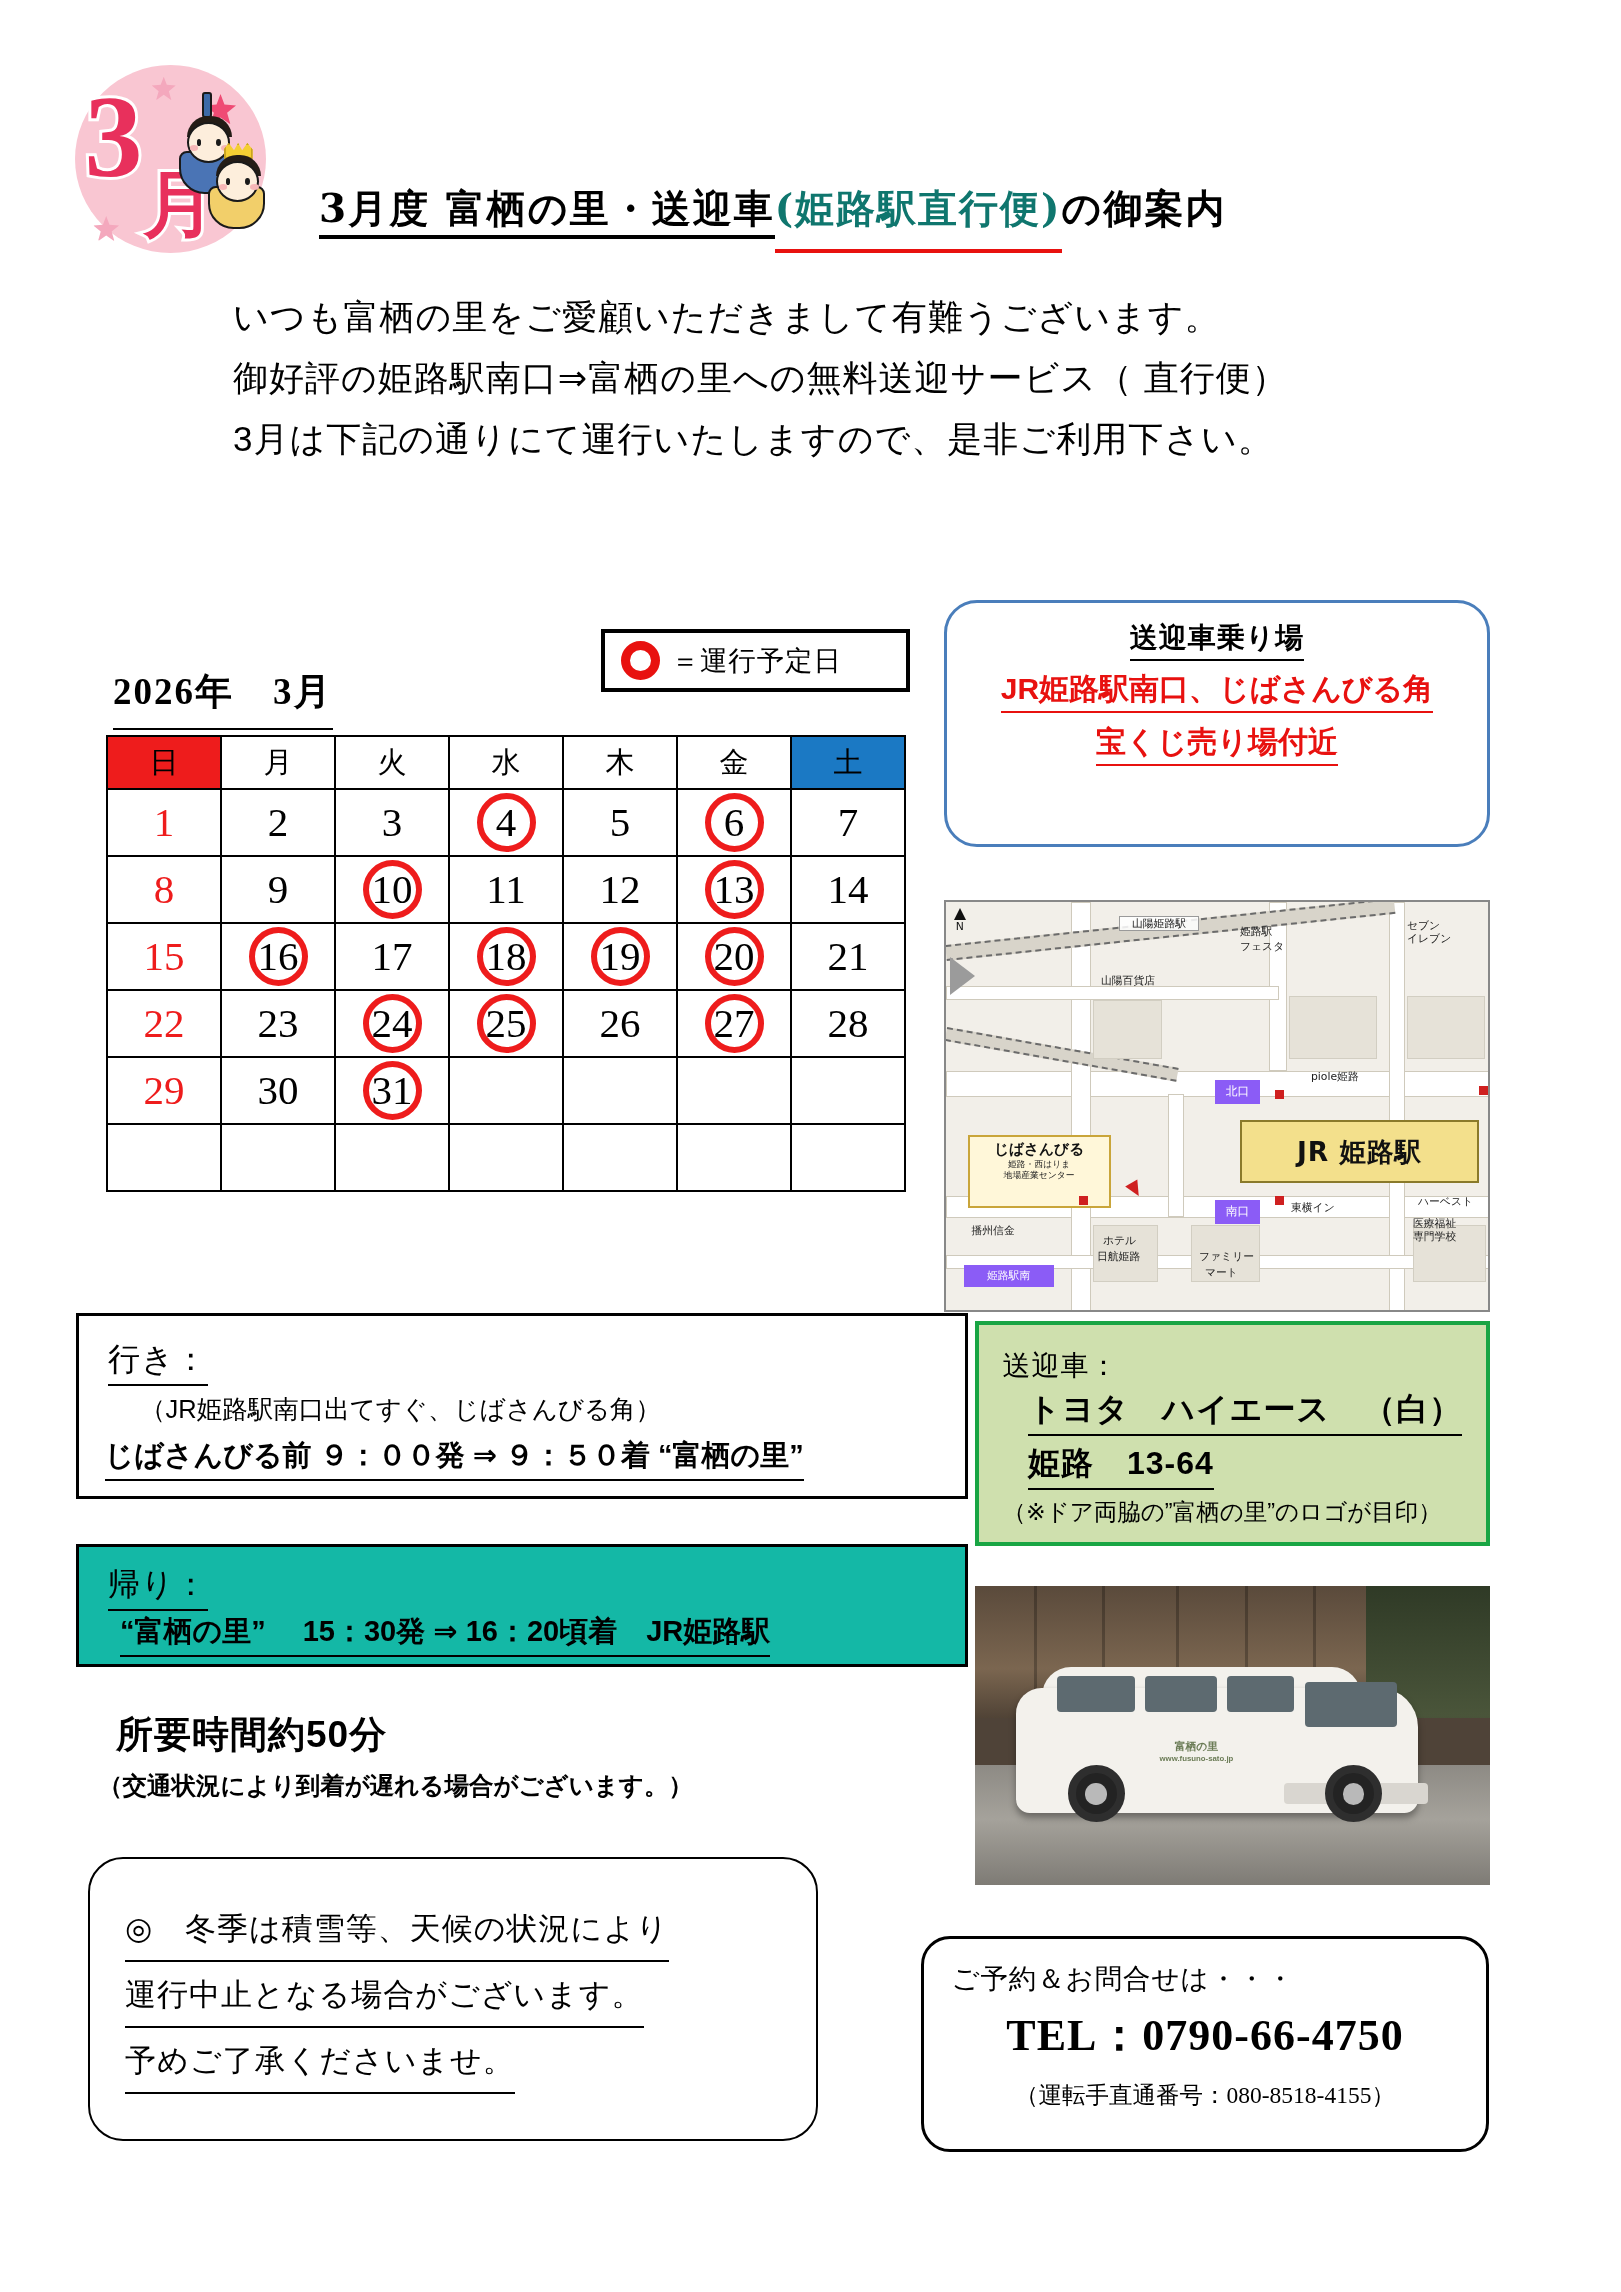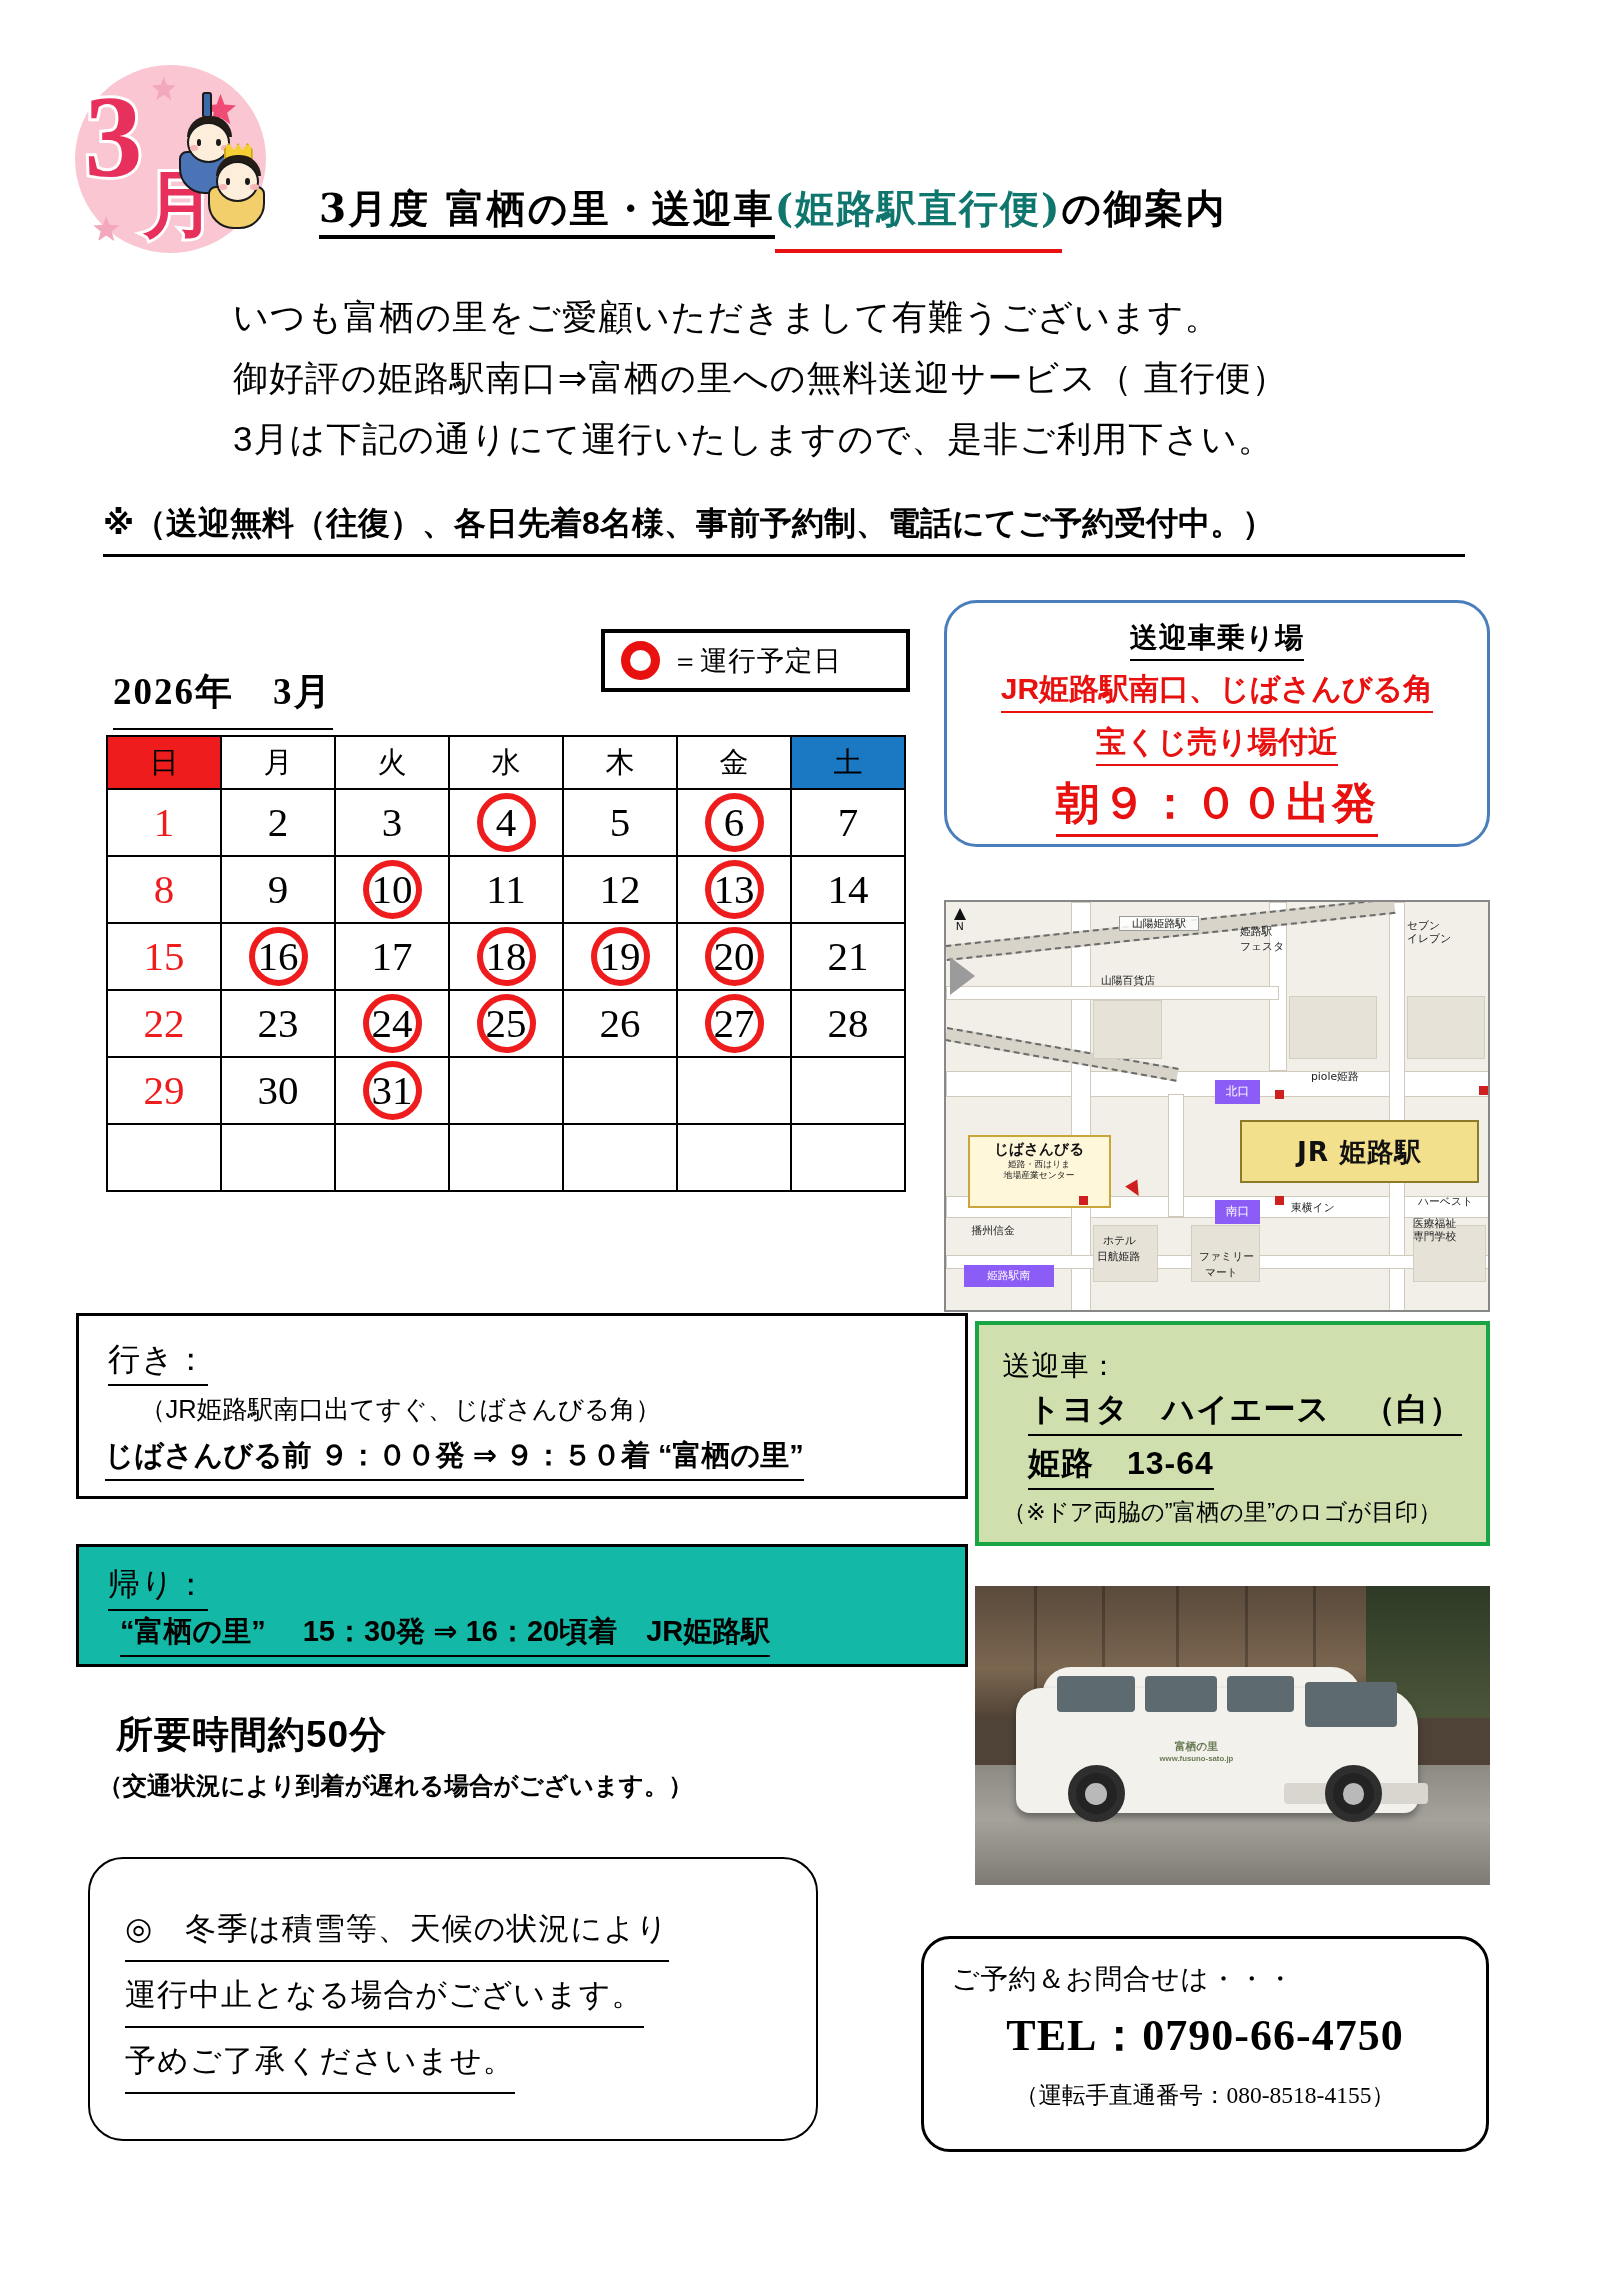--- a/index.html
+++ b/index.html
@@ -705,21 +705,20 @@
   <div class="title-line">
     <span class="black-part">3月度 富栖の里・送迎車</span><span class="red-part">(姫路駅直行便)</span><span class="tail-part">の御案内</span>
   </div>
 
   <div class="intro">
     <div>いつも富栖の里をご愛顧いただきまして有難うございます。</div>
     <div>御好評の姫路駅南口⇒富栖の里への無料送迎サービス（ 直行便）</div>
     <div>3月は下記の通りにて運行いたしますので、是非ご利用下さい。</div>
   </div>
 
-  <div class="notice-line">※（送迎無料（往復）、各日先着8名様、事前予約制、電話にてご予約受付中。）</div>
 
   <div class="cal-title">2026年　3月</div>
 
   <div class="legend-box">
     <div class="legend-ring"></div>
     <div class="legend-text">＝運行予定日</div>
   </div>
 
   <table class="calendar">
     <thead>
@@ -788,21 +787,20 @@
           <td></td>
           <td></td>
         </tr>
       </tbody>
   </table>
 
   <div class="pickup-box">
     <div class="pickup-head">送迎車乗り場</div>
     <div class="pickup-l1"><span>JR姫路駅南口、じばさんびる角</span></div>
     <div class="pickup-l2"><span>宝くじ売り場付近</span></div>
-    <div class="pickup-time"><span>朝９：００出発</span></div>
   </div>
 
   <div class="map-box">
     <div class="m-compass">
       <div style="width:0;height:0;border-left:6.9px solid transparent;border-right:6.9px solid transparent;border-bottom:12.7px solid #111;margin:0 auto;"></div>
       <span>N</span>
     </div>
 
     <div class="m-road" style="left:0; top:169px; width:546px; height:25.5px;"></div>
     <div class="m-road" style="left:0; top:294px; width:546px; height:21.6px;"></div>

